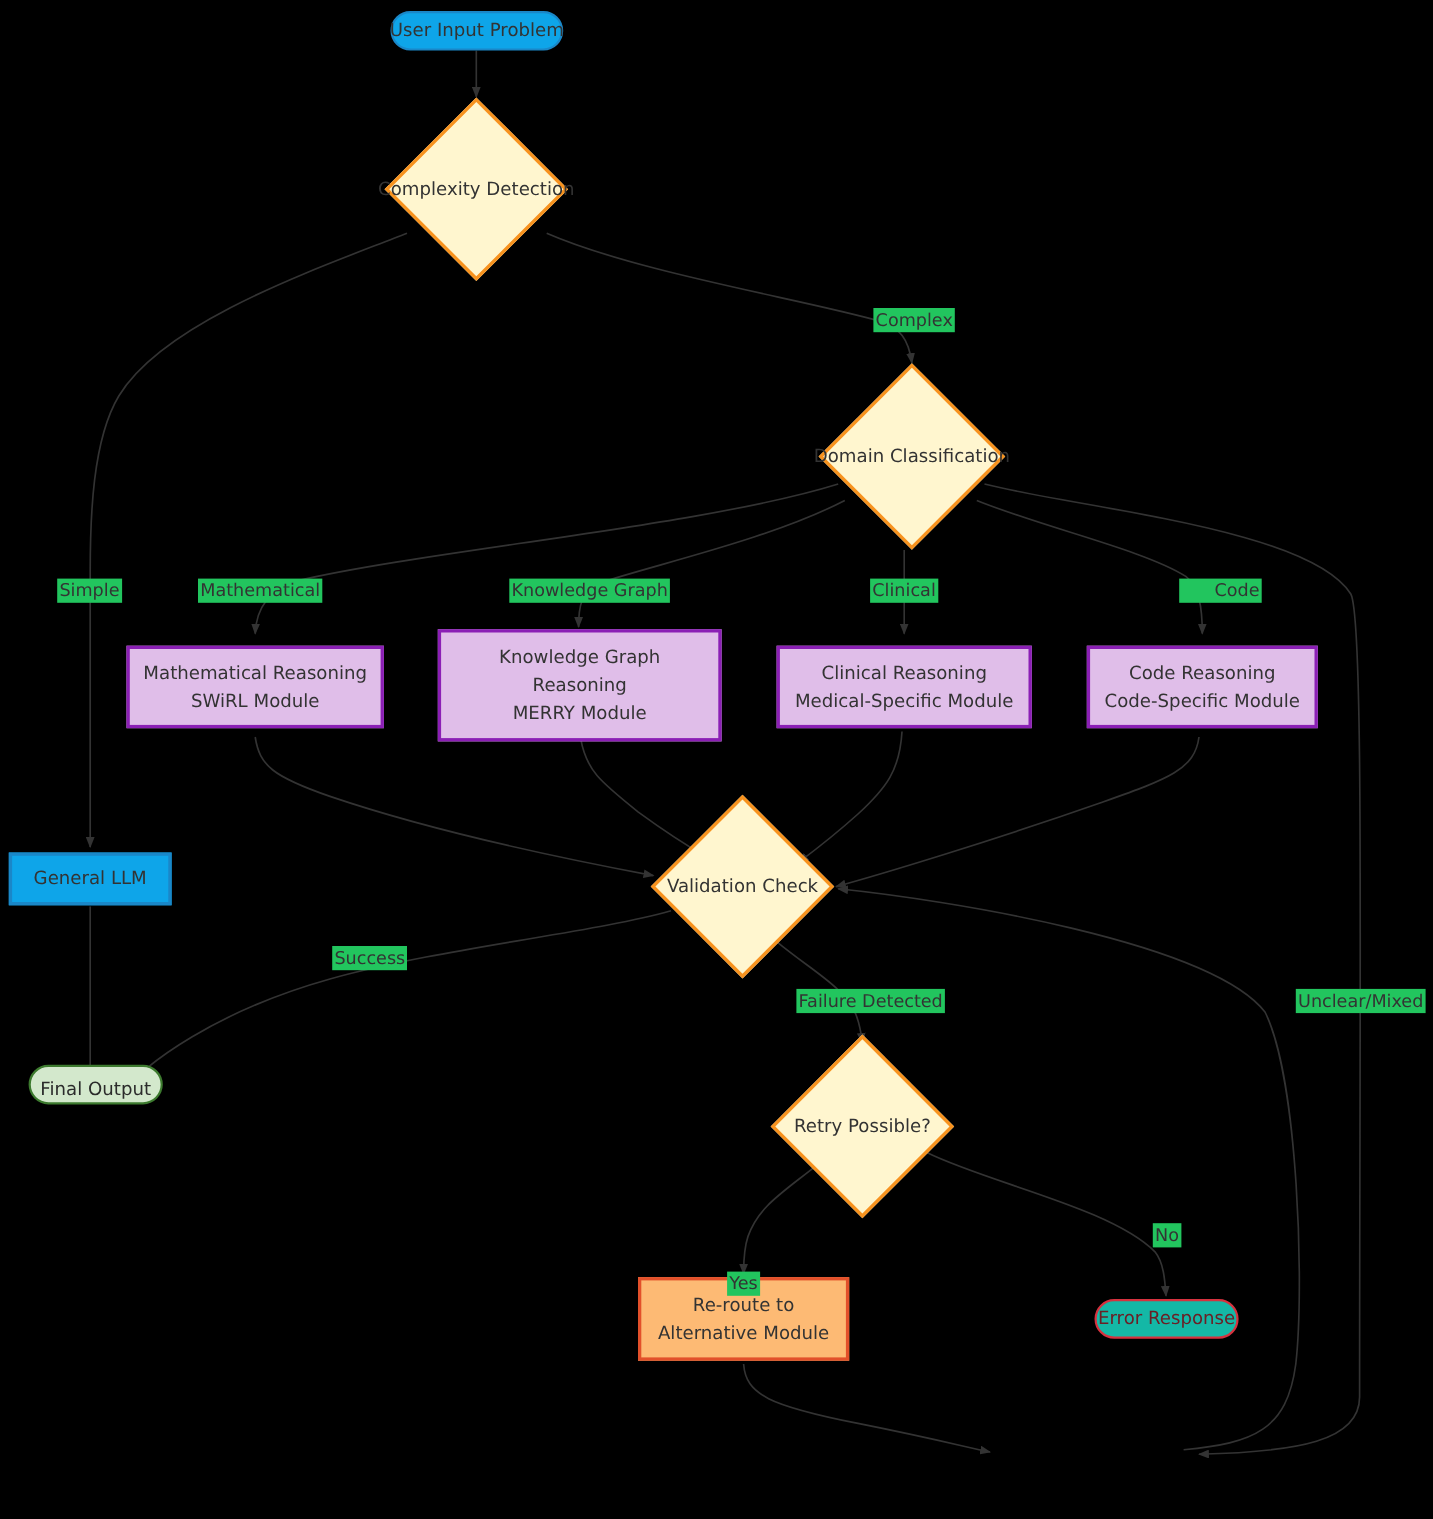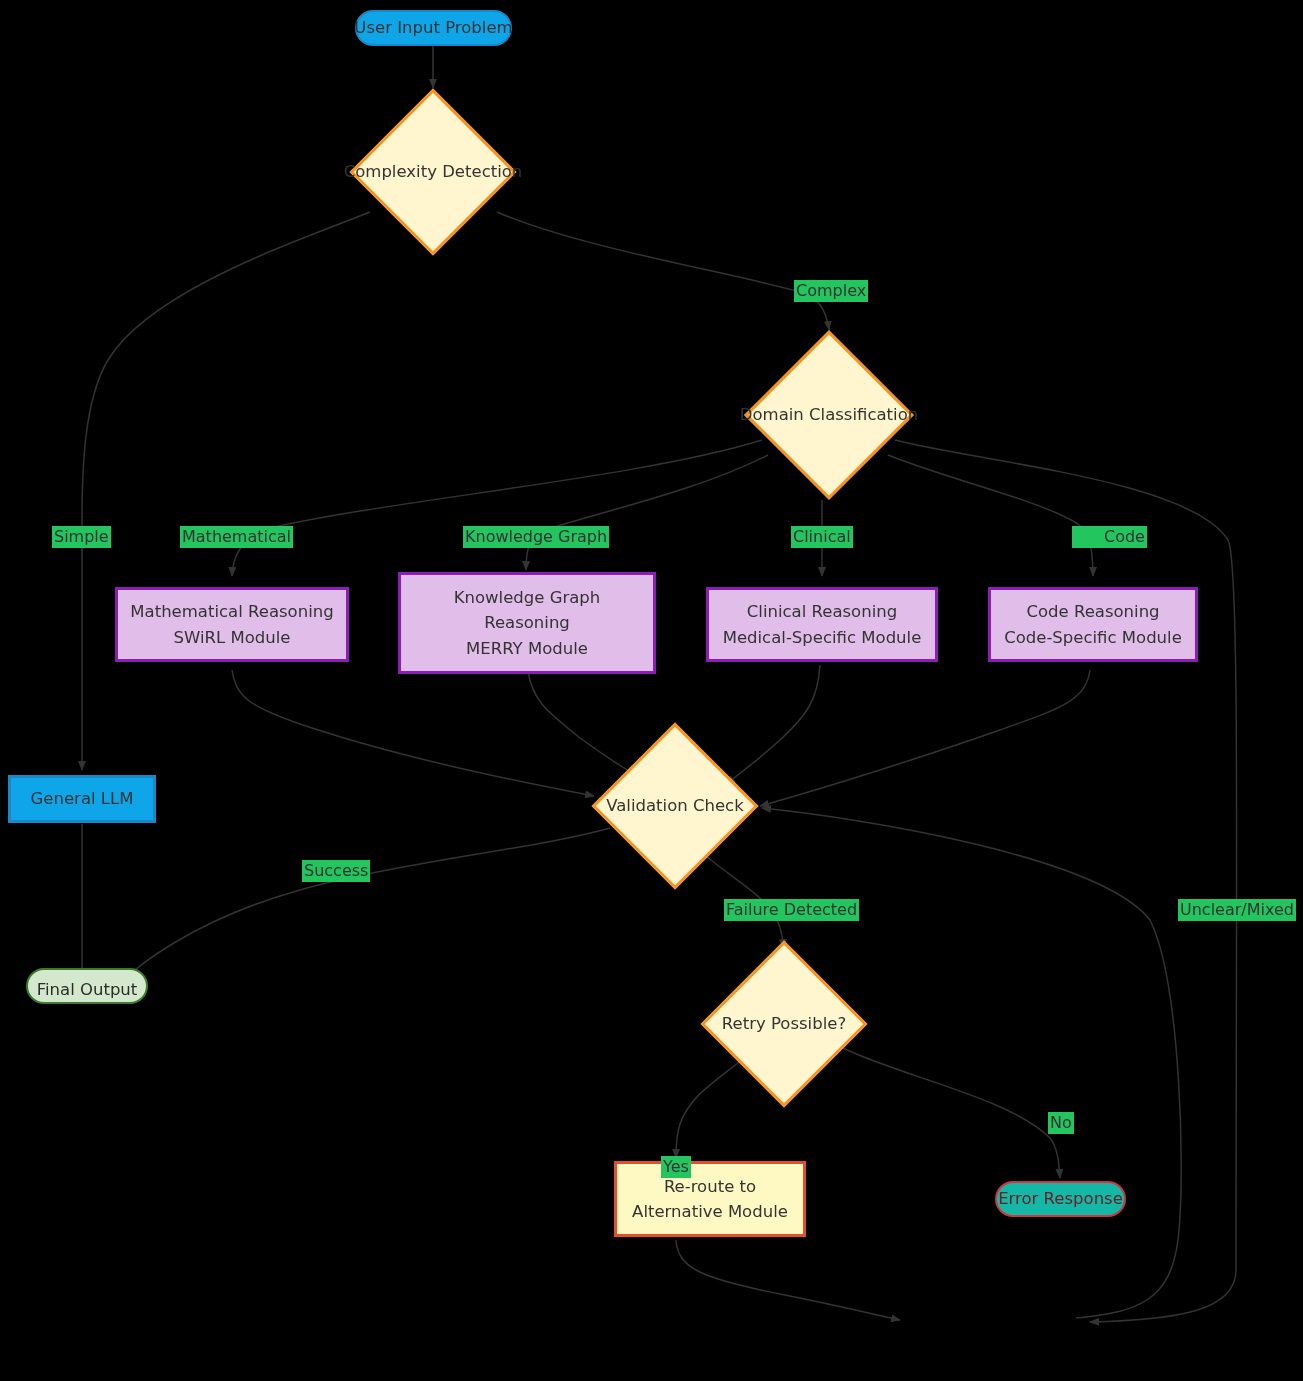--- a/index.html
+++ b/index.html
@@ -66,21 +66,21 @@
     font-size: 16.5px;
     line-height: 1.55;
     white-space: nowrap;
   }
 
   
   .th-blue   { background: #0ea5e9; border-color: #1A87C8; }
   .th-yellow { background: #FFF6CF; border-color: #F7921E; }
   .th-purple { background: #E0BEE9; border-color: #8B1FB5; }
   .th-green  { background: #D3E8CC; border-color: #3C7A2E; color:#2b2b2b;}
-  .th-peach  { background: #fef9c3; border-color: #E2502A; margin-left: 34px; }
+  .th-peach  { background: #fdba74; border-color: #E2502A; }
   .th-pink   { background: #14b8a6; border-color: #D6323F; color:#6a2026;}
 
   .edge-label {
     position: absolute;
     background: #22c55e;
     color: #333333;
     font-size: 16px;
     line-height: 1.25;
     padding: 1px 2px;
     white-space: nowrap;

